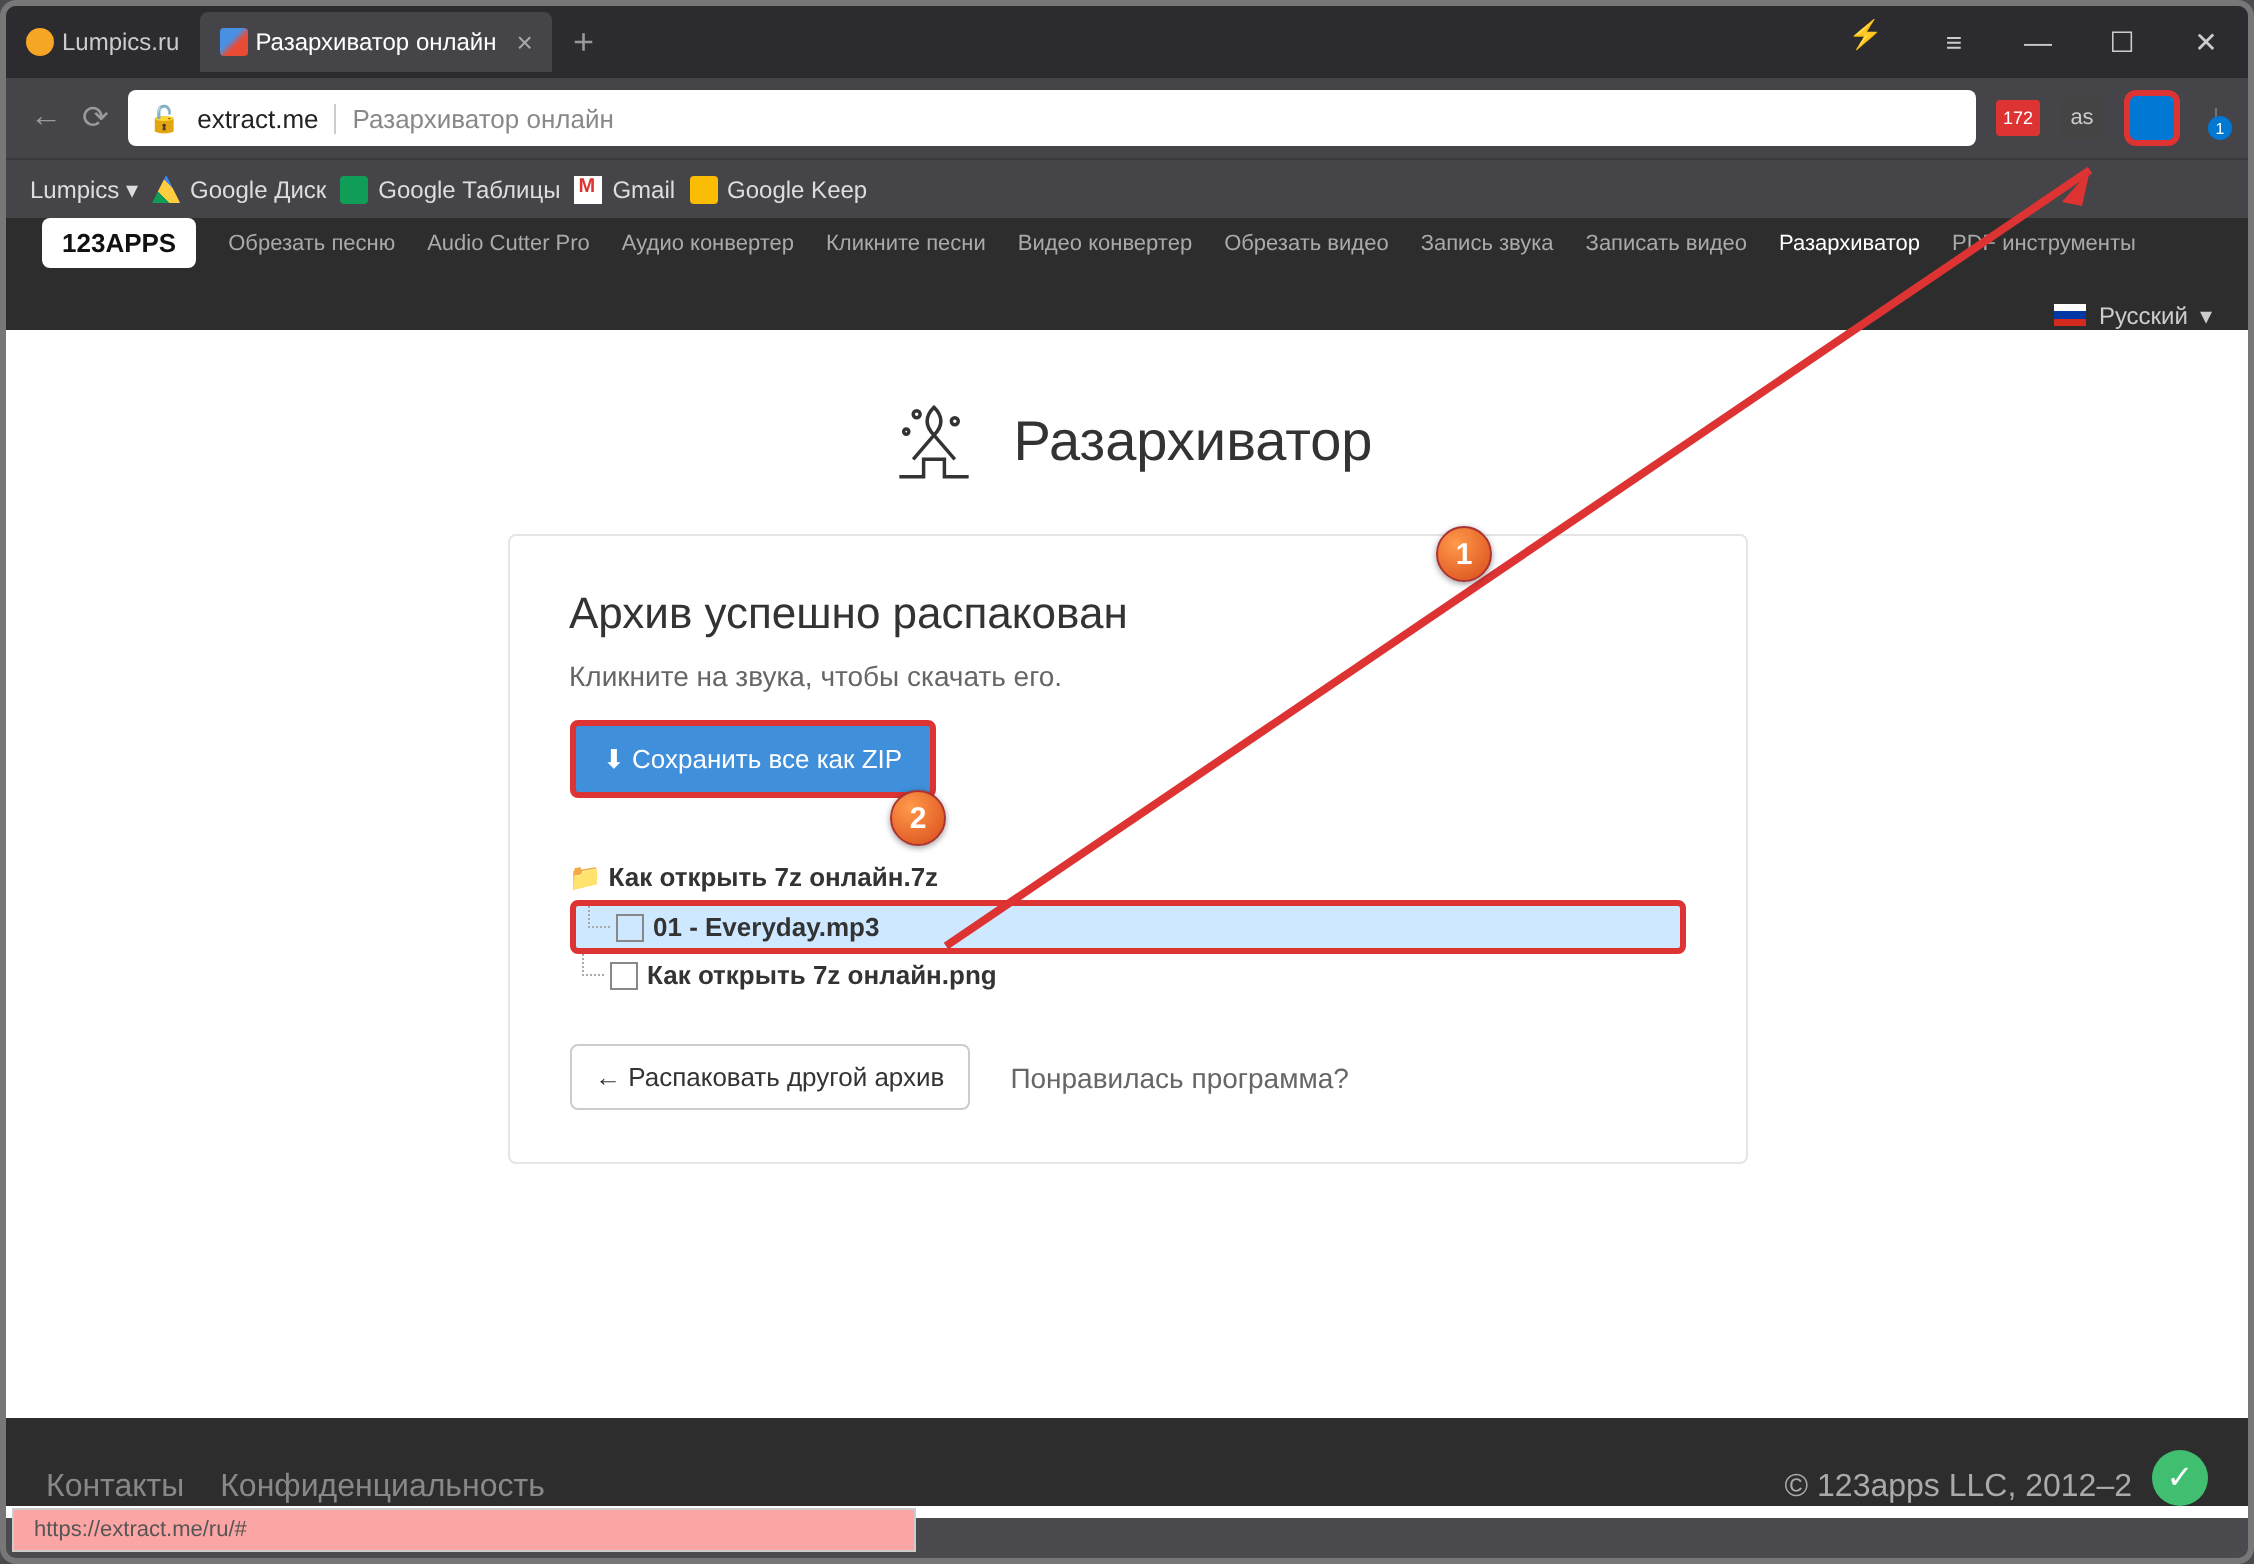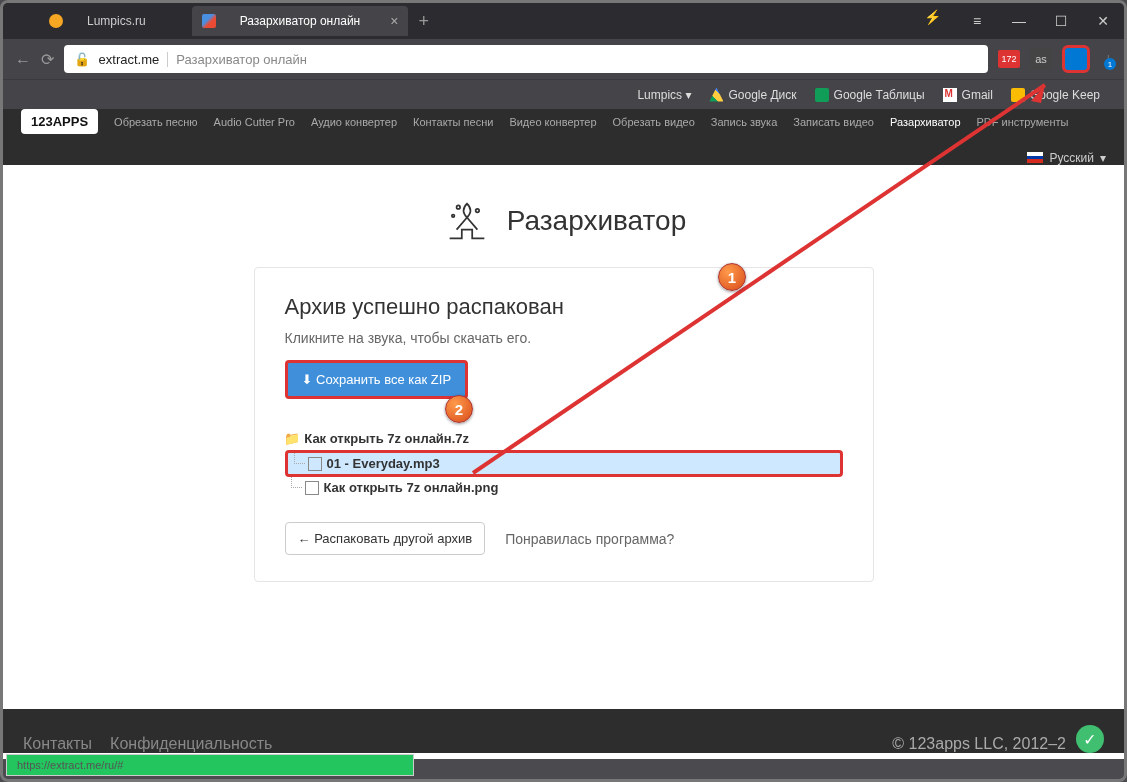--- a/index.html
+++ b/index.html
@@ -1,20 +1,20 @@
 <!DOCTYPE html>
 <html><head>
 <meta charset="utf-8">
 <style>
 * { margin:0; padding:0; box-sizing:border-box; font-family:Arial,sans-serif; }
 body { width:1127px; height:782px; background:#4a4a4f; position:relative; overflow:hidden; border:3px solid #777; border-radius:8px; }
 
 
 .titlebar { height:36px; background:#2b2b30; display:flex; align-items:center; }
-.tab { height:30px; display:flex; align-items:center; padding:0 10px; color:#ccc; font-size:12px; gap:24px; position:relative; cursor:pointer;margin-left:36px; }
+.tab { height:30px; display:flex; align-items:center; padding:0 10px; color:#ccc; font-size:12px; gap:4px; position:relative; cursor:pointer; }
 .tab.active { background:#454549; color:#fff; border-radius:4px 4px 0 0; }
 .tab .favicon { width:14px; height:14px; border-radius:50%; background:#f5a623; display:inline-block; }
 .tab.active .favicon { background:linear-gradient(135deg,#4a90e2 40%,#e94b35 60%); border-radius:2px; }
 .tab-close { color:#aaa; margin-left:6px; font-size:14px; }
 .newtab { color:#999; font-size:18px; padding:0 10px; cursor:pointer; }
 .spacer { flex:1; }
 .win-btn { width:42px; text-align:center; color:#ccc; font-size:14px; cursor:pointer; }
 .lightning { width:24px; height:24px; color:#f5a623; font-size:14px; margin-right:8px; }
 
 
@@ -24,21 +24,21 @@
 .addrfield .lock { color:#888; }
 .domain { color:#222; }
 .pagetitle { color:#888; border-left:1px solid #ccc; padding-left:8px; }
 .ext-badge { width:22px; height:18px; background:#d33; border-radius:2px; color:#fff; font-size:9px; display:flex; align-items:center; justify-content:center; }
 .ext-icon { width:22px; height:22px; background:#444; border-radius:3px; color:#ccc; display:flex; align-items:center; justify-content:center; font-size:11px; }
 .blue-ext { width:28px; height:28px; background:#0078d4; border:3px solid #d33; border-radius:6px; position:relative; }
 .dl-arrow { color:#888; font-size:16px; margin-left:4px; position:relative; }
 .dl-badge { position:absolute; bottom:-2px; right:-4px; width:12px; height:12px; background:#0078d4; border-radius:50%; color:#fff; font-size:8px; display:flex; align-items:center; justify-content:center; }
 
 
-.bookmarks { height:30px; background:#454549; display:flex; align-items:center; padding:0 24px; gap:18px; font-size:12px; color:#ddd; border-top:1px solid #3a3a3e;justify-content:flex-end; }
+.bookmarks { height:30px; background:#454549; display:flex; align-items:center; padding:0 12px; gap:7px; font-size:12px; color:#ddd; border-top:1px solid #3a3a3e; }
 .bm-item { display:flex; align-items:center; gap:5px; cursor:pointer; }
 .bico { width:14px; height:14px; display:inline-block; }
 .bi-drive { background:linear-gradient(45deg,#0f9d58 33%,#ffcd40 33% 66%,#4285f4 66%); clip-path:polygon(50% 0,100% 100%,0 100%); }
 .bi-sheets { background:#0f9d58; border-radius:2px; }
 .bi-gmail { background:#fff; position:relative; }
 .bi-gmail:after { content:"M"; color:#d33; font-size:10px; font-weight:bold; position:absolute; left:2px; top:0; }
 .bi-keep { background:#fbbc04; border-radius:2px; }
 
 
 .sitenav { height:56px; background:#2d2d2d; display:flex; align-items:center; padding:0 18px; gap:16px; flex-wrap:wrap; }
@@ -68,21 +68,21 @@
 .rate-txt { color:#666; flex:1; font-size:14px; }
 .btn-blue { background:#5aa1e3; color:#fff; border:none; padding:9px 16px; border-radius:4px; cursor:pointer; font-size:14px; }
 
 
 .sitefooter { height:44px; background:#2d2d2d; color:#aaa; font-size:16px; display:flex; align-items:flex-end; padding:0 20px; position:absolute; bottom:26px; left:0; right:0; }
 .sitefooter a { color:#888; margin-right:18px; }
 .sitefooter .copy { margin-left:auto; }
 .shield { width:28px; height:28px; background:#3fbf6f; border-radius:50%; color:#fff; display:flex; align-items:center; justify-content:center; margin-left:10px; }
 
 
-.status { position:absolute; bottom:3px; left:3px; height:22px; background:#22c55e; color:#555; font-size:11px; padding:0 10px; display:flex; align-items:center; width:408px; border:1px solid #ccc; }
+.status { position:absolute; bottom:3px; left:3px; height:22px; background:#fca5a5; color:#555; font-size:11px; padding:0 10px; display:flex; align-items:center; width:452px; border:1px solid #ccc; }
 
 
 .callout { position:absolute; width:28px; height:28px; border-radius:50%; background:radial-gradient(circle at 35% 30%,#ff9a4a,#d84a1a); border:1px solid #a33; color:#fff; font-weight:bold; display:flex; align-items:center; justify-content:center; font-size:15px; box-shadow:0 1px 3px rgba(0,0,0,.4); }
 .c1 { top:260px; left:715px; }
 .c2 { top:392px; left:442px; }
 .arrow-line { position:absolute; pointer-events:none; }
 </style>
 </head>
 <body>
 
@@ -141,21 +141,21 @@
       <span class="bico bi-keep"></span>
       <span>Google Keep</span>
     </div>
 </div>
 
 <div class="sitenav">
   <span class="logo">123APPS</span>
   <a>Обрезать песню</a>
   <a>Audio Cutter Pro</a>
   <a>Аудио конвертер</a>
-  <a>Контакты песни</a>
+  <a>Кликните песни</a>
   <a>Видео конвертер</a>
   <a>Обрезать видео</a>
   <a>Запись звука</a>
   <a>Записать видео</a>
   <a class="cur">Разархиватор</a>
   <a>PDF инструменты</a>
   <div class="lang">
     <span class="flag"></span>
     <span>Русский</span>
     <span>▾</span>

